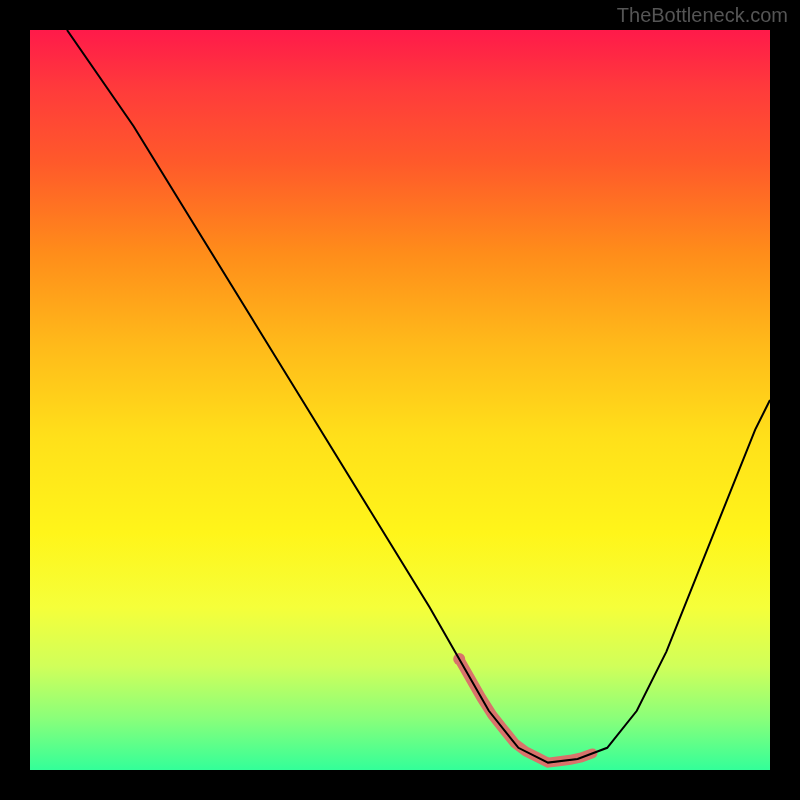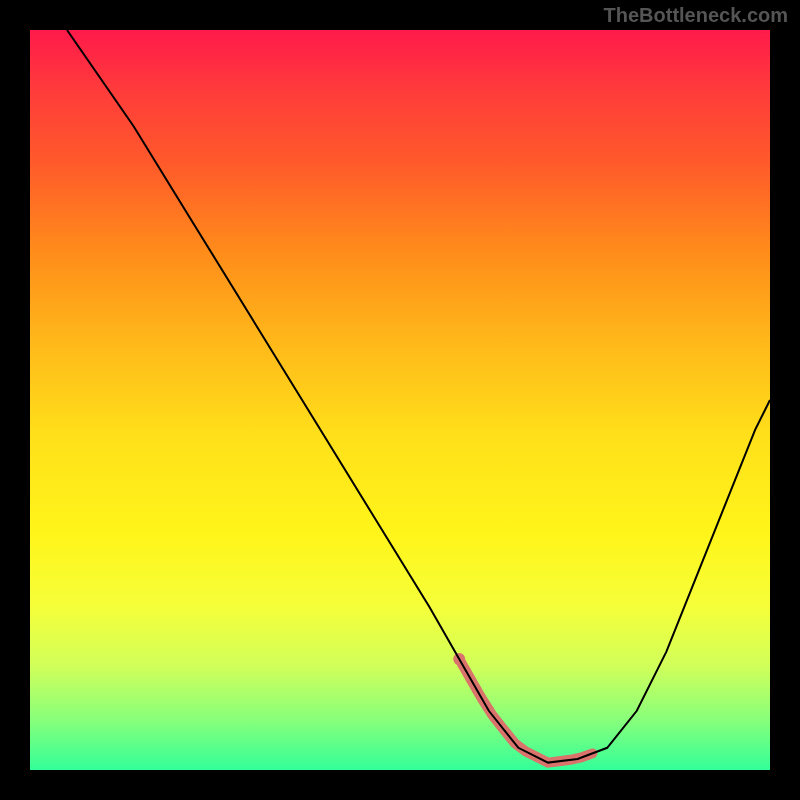--- a/index.html
+++ b/index.html
@@ -10,21 +10,21 @@
     position: relative;
     font-family: Arial, sans-serif;
     overflow: hidden;
   }
   .watermark {
     position: absolute;
     top: 4px;
     right: 12px;
     color: #555;
     font-size: 20px;
-    font-weight: 700;
+    font-weight: 400;
     z-index: 10;
   }
   .plot-area {
     position: absolute;
     left: 30px;
     top: 30px;
     width: 740px;
     height: 740px;
     background: linear-gradient(to bottom,
       #ff1a4a 0%,

